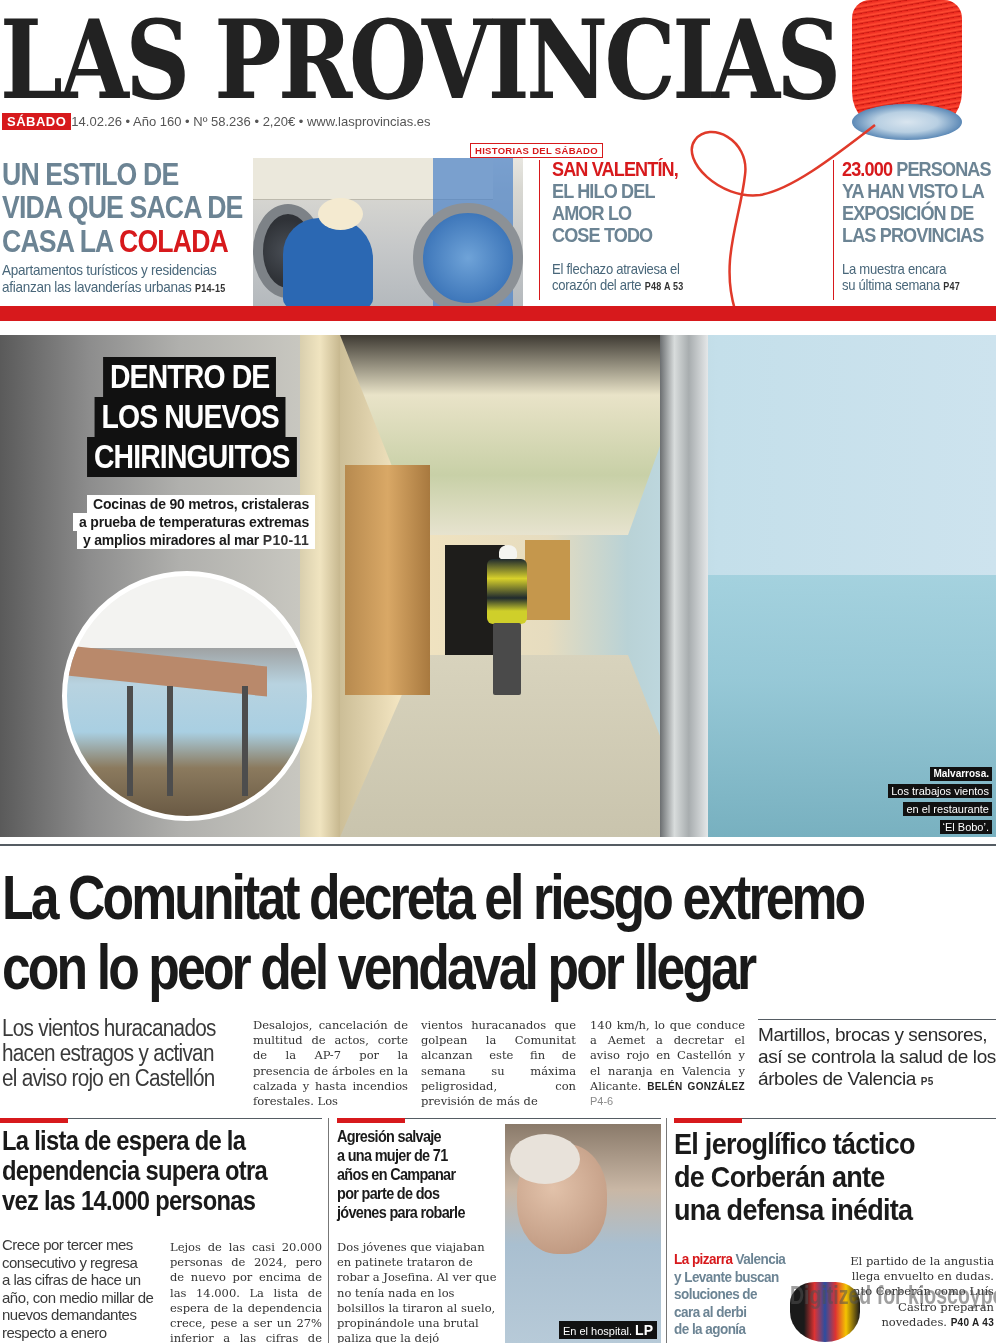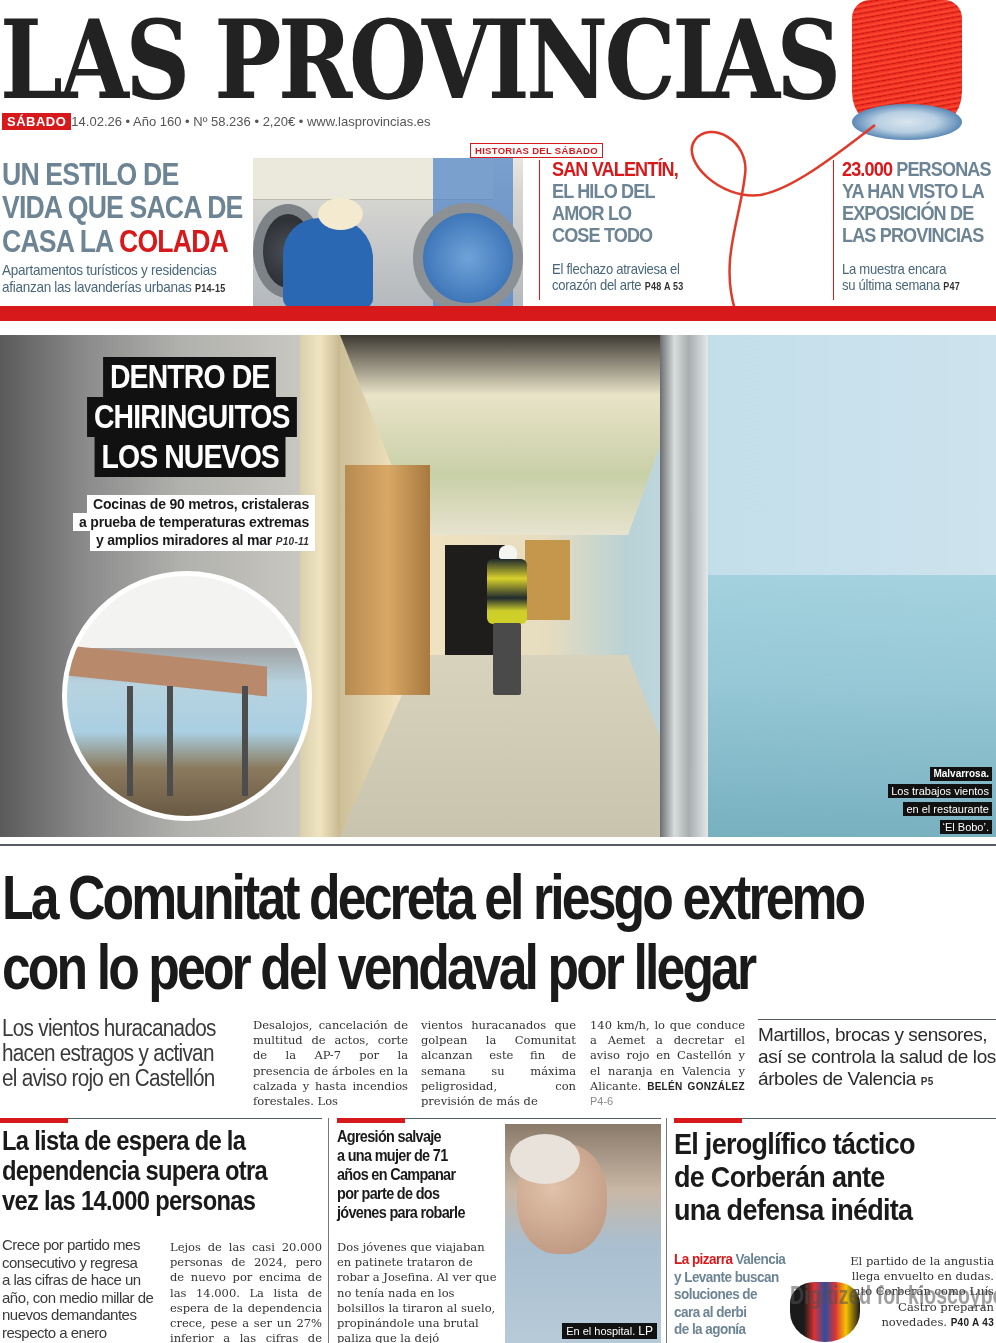--- a/index.html
+++ b/index.html
@@ -67,21 +67,21 @@
   .photo-glass-frame { position: absolute; left: 660px; top: 0; width: 48px; height: 502px; background: linear-gradient(90deg,#6b6e70,#d8dcdc 30%,#a8adaf 60%,#e4e7e8); }
   .photo-sea { position: absolute; left: 708px; top: 240px; width: 288px; height: 262px; background: linear-gradient(180deg,#9ecfdc 0%,#8ec4d3 40%,#6aa8b8 100%); opacity: 0.85; }
   .photo-left-wall { position: absolute; left: 0; top: 0; width: 300px; height: 502px; background: linear-gradient(90deg,#5a5a5a 0%,#8d8d8d 30%,#b0b0ad 60%,#c8c7c0 100%); }
   .photo-right-frame { position: absolute; left: 300px; top: 0; width: 40px; height: 502px; background: linear-gradient(90deg,#d9cfae,#f0e4c0,#c7b88f); }
 
   .kicker-block { position: absolute; left: 70px; top: 22px; width: 240px; }
   .kicker-line { display: inline-block; background: #111; color: #fff; font-weight: 700; font-size: 33px; line-height: 40px; padding: 0 8px; letter-spacing: -1px; transform: scaleX(0.86); transform-origin: center top; white-space: nowrap; }
   .kicker-wrap { text-align: center; }
   .kicker-sub-wrap { position: absolute; left: 70px; top: 160px; width: 245px; text-align: right; }
   .kicker-sub-line { display: inline-block; background: #fff; color: #1a1a1a; font-weight: 700; font-size: 14px; line-height: 18px; padding: 0 6px; white-space: nowrap; letter-spacing: -0.2px; }
-  .kicker-sub-line .pageref { font-size: 10px; font-style: italic; }
+  .kicker-sub-line .pageref { font-size: 14px; }
 
   .inset-circle { position: absolute; left: 62px; top: 236px; width: 250px; height: 250px; border-radius: 50%; border: 5px solid #fff; overflow: hidden;
     background: linear-gradient(180deg,#f3f3f1 0%,#f3f3f1 30%,#9fa2a3 30%,#b8d3e0 45%,#a9cfe2 65%,#8b7a5e 80%,#6a5a44 100%); }
   .inset-canopy { position: absolute; left: 0; top: 80px; width: 200px; height: 30px; background: #b9896b; transform: skewY(6deg); }
   .inset-post { position: absolute; top: 110px; width: 6px; height: 110px; background: #4d4d4d; }
 
   .caption-box { position: absolute; right: 4px; top: 428px; text-align: right; }
   .cap-line { display: inline-block; background: #111; color: #fff; font-size: 11px; line-height: 14px; padding: 0 3px; white-space: nowrap; }
   .cap-line.bold { font-weight: 700; font-size: 10px; }
 
@@ -199,22 +199,22 @@
   <div class="photo-worker">
     <div class="worker-helmet"></div>
     <div class="worker-body"></div>
     <div class="worker-legs"></div>
   </div>
   <div class="photo-glass-frame"></div>
   <div class="photo-sea"></div>
 
   <div class="kicker-block">
     <div class="kicker-wrap"><span class="kicker-line">DENTRO DE</span></div>
+    <div class="kicker-wrap"><span class="kicker-line">LOS NUEVOS</span></div>
     <div class="kicker-wrap"><span class="kicker-line">CHIRINGUITOS</span></div>
-    <div class="kicker-wrap"><span class="kicker-line">LOS NUEVOS</span></div>
   </div>
   <div class="kicker-sub-wrap">
     <div><span class="kicker-sub-line">Cocinas de 90 metros, cristaleras</span></div>
     <div><span class="kicker-sub-line">a prueba de temperaturas extremas</span></div>
     <div><span class="kicker-sub-line"><span>y amplios miradores al mar</span> <span class="pageref">P10-11</span></span></div>
   </div>
 
   <div class="inset-circle">
     <div class="inset-canopy"></div>
     <div class="inset-post" style="left:60px;"></div>
@@ -258,21 +258,21 @@
 </div>
 
 <div class="abs gray-rule" style="left:0; top:1118px; width:322px; height:1px;"></div>
 <div class="abs red-tab" style="left:0; top:1118px; width:68px;"></div>
 <div class="abs story-head s1-head">
   <div>La lista de espera de la</div>
   <div>dependencia supera otra</div>
   <div>vez las 14.000 personas</div>
 </div>
 <div class="abs s1-deck">
-  <div>Crece por partido mes</div>
+  <div>Crece por tercer mes</div>
   <div>consecutivo y regresa</div>
   <div>a las cifras de hace un</div>
   <div>año, con medio millar de</div>
   <div>nuevos demandantes</div>
   <div>respecto a enero</div>
 </div>
 <div class="abs body-col s1-body">
   <span>Lejos de las casi 20.000 personas de 2024, pero de nuevo por encima de las 14.000. La lista de espera de la dependencia crece, pese a ser un 27% inferior a las cifras de hace tres años.</span>
   
 </div>
@@ -290,21 +290,21 @@
 </div>
 <div class="abs body-col s2-body" style="text-align:left;">
   <span>Dos jóvenes que viajaban en patinete trataron de robar a Josefina. Al ver que no tenía nada en los bolsillos la tiraron al suelo, propinándole una brutal paliza que la dejó inconsciente.</span>
   
 </div>
 <div class="abs hospital-photo">
   <div class="hosp-face"></div>
   <div class="hosp-hair"></div>
   <div class="hosp-caption">
     <span>En el hospital.</span>
-    <span class="byline" style="font-size:12px;font-weight:400;">LP</span>
+    <span class="byline" style="font-size:14px;font-weight:700;">LP</span>
   </div>
 </div>
 
 <div class="abs vrule" style="left:666px; top:1118px; height:225px;"></div>
 
 <div class="abs gray-rule" style="left:674px; top:1118px; width:322px; height:1px;"></div>
 <div class="abs red-tab" style="left:674px; top:1118px; width:68px;"></div>
 <div class="abs story-head s3-head">
   <div>El jeroglífico táctico</div>
   <div>de Corberán ante</div>

